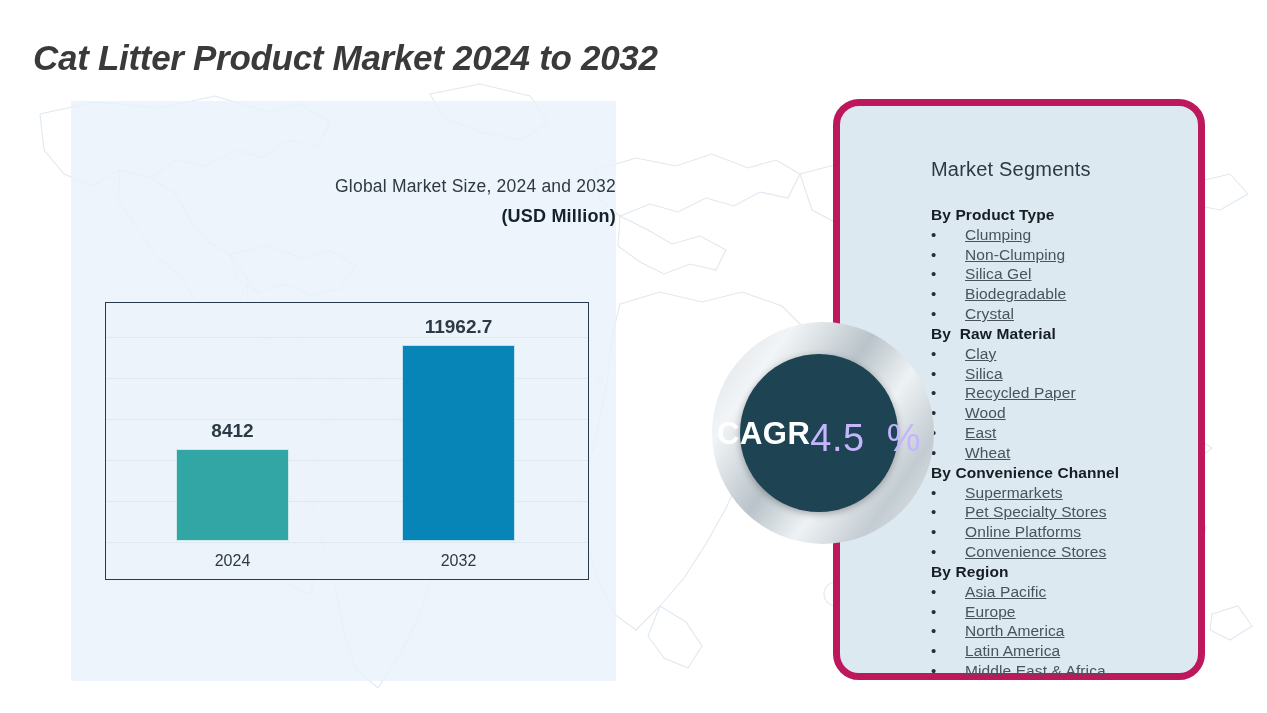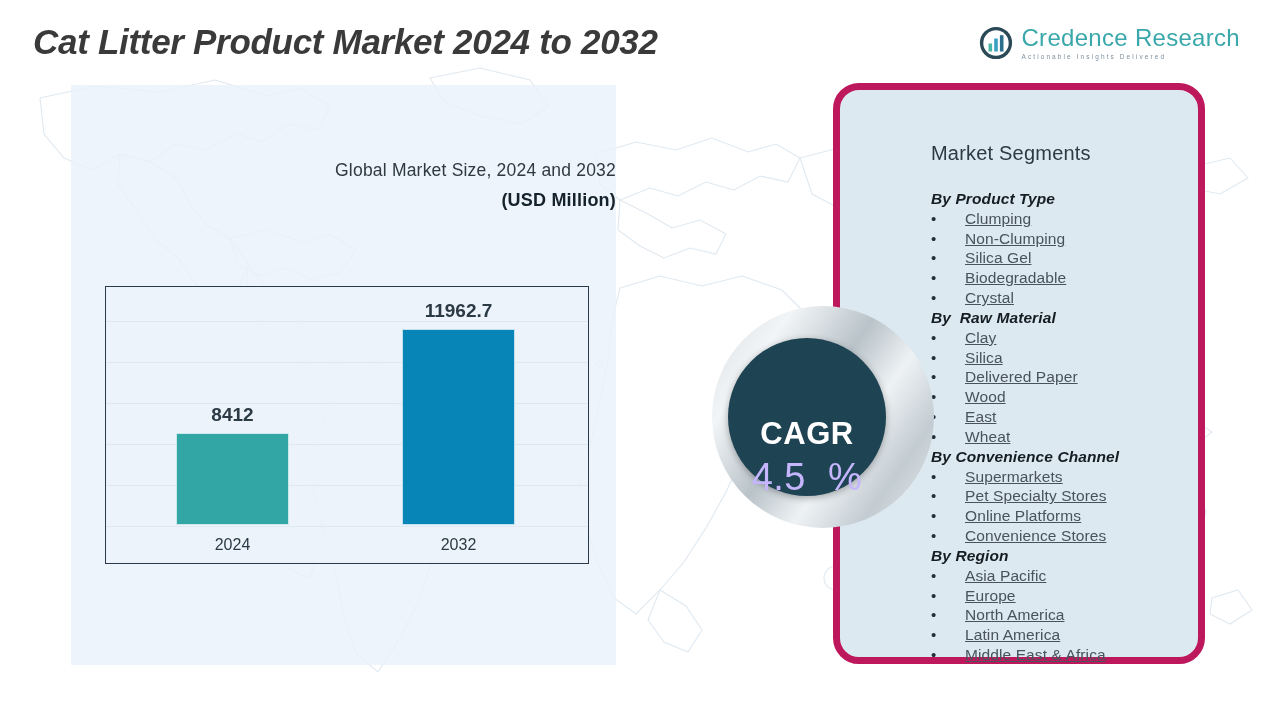--- a/index.html
+++ b/index.html
@@ -11,20 +11,21 @@
     font-family: "Liberation Sans", sans-serif;
     overflow: hidden;
     position: relative;
   }
 
   #page {
     position: absolute;
     inset: 0;
     background: #ffffff;
     overflow: hidden;
+    margin-top: 16px;
   }
 
   
   #world-map {
     position: absolute;
     left: 0; top: 58px;
     width: 1267px; height: 640px;
     opacity: 0.55;
     pointer-events: none;
   }
@@ -159,28 +160,28 @@
   #cagr-ring {
     position: absolute;
     inset: 0;
     border-radius: 50%;
     background: linear-gradient(125deg,
         #d7dde1 0%, #f2f5f7 22%, #b9c3c9 45%,
         #eef2f4 62%, #c3ccd2 80%, #e9edef 100%);
   }
   #cagr-circle {
     position: absolute;
-    left: 16px; top: 32px;
+    left: 28px; top: 32px;
     width: 158px; height: 158px;
     border-radius: 50%;
     background: #1e4352;
     display: flex;
-    flex-direction: column;
+    flex-direction: row;
     align-items: center;
-    justify-content: flex-end;
+    justify-content: center;
     box-shadow: 0 2px 7px rgba(0,0,0,0.3);
   }
   #cagr-label {
     font-size: 31px;
     font-weight: bold;
     color: #ffffff;
     letter-spacing: 0.5px;
     line-height: 1;
   }
   #cagr-value {
@@ -214,21 +215,20 @@
   #segments-list { margin-top: 24px; }
 
   .segment-group-head {
     font-size: 15.5px;
     font-weight: bold;
     color: #151d23;
     margin-left: 91px;
     letter-spacing: 0.1px;
     white-space: pre;
     line-height: 1.28;
-    font-style: italic;
   }
 
   .segment-item {
     display: flex;
     align-items: baseline;
     margin-left: 91px;
     line-height: 1.28;
   }
   .segment-bullet {
     width: 34px;
@@ -287,34 +287,20 @@
         <path d="M1080 430 L1126 418 L1172 430 L1206 452 L1198 492 L1170 520 L1130 532 L1092 518 L1068 488 L1064 454 Z"></path>
         <path d="M1212 540 L1238 532 L1252 552 L1230 566 L1210 556 Z"></path>
 
         <path d="M430 20 L480 10 L530 22 L548 48 L522 66 L480 58 L444 44 Z"></path>
       </g>
     </svg>
   </div>
 
   <div id="page-title">Cat Litter Product Market 2024 to 2032</div>
 
-  <div id="brand-logo">
-    <span class="logo-mark">
-      <svg viewBox="0 0 34 34" width="34" height="34" aria-hidden="true">
-        <path d="M17 2.6 a14.4 14.4 0 1 0 0 28.8 a14.4 14.4 0 1 0 0 -28.8" fill="none" stroke="#2b4a57" stroke-width="3.4"></path>
-        <rect x="9.5" y="17.5" width="3.6" height="8" fill="#49b7a8"></rect>
-        <rect x="15.2" y="12.5" width="3.6" height="13" fill="#3aa0c2"></rect>
-        <rect x="20.9" y="9.2" width="3.6" height="16.3" fill="#2b6f8c"></rect>
-      </svg>
-    </span>
-    <span class="logo-text">
-      <span class="logo-name">Credence Research</span>
-      <span class="logo-tagline">Actionable Insights Delivered</span>
-    </span>
-  </div>
 
   <div id="chart-panel">
     <div id="chart-heading">
       <div class="line1">Global Market Size, 2024 and 2032</div>
       <div class="line2">(USD Million)</div>
     </div>
   </div>
 
   <div id="chart-plot">
     <div class="gridline" style="top:34px"></div>
@@ -373,21 +359,21 @@
         <div class="segment-item">
           <span class="segment-bullet">•</span>
           <span class="segment-text">Clay</span>
         </div>
         <div class="segment-item">
           <span class="segment-bullet">•</span>
           <span class="segment-text">Silica</span>
         </div>
         <div class="segment-item">
           <span class="segment-bullet">•</span>
-          <span class="segment-text">Delivered Paper</span>
+          <span class="segment-text">Recycled Paper</span>
         </div>
         <div class="segment-item">
           <span class="segment-bullet">•</span>
           <span class="segment-text">Wood</span>
         </div>
         <div class="segment-item">
           <span class="segment-bullet">•</span>
           <span class="segment-text">East</span>
         </div>
         <div class="segment-item">

